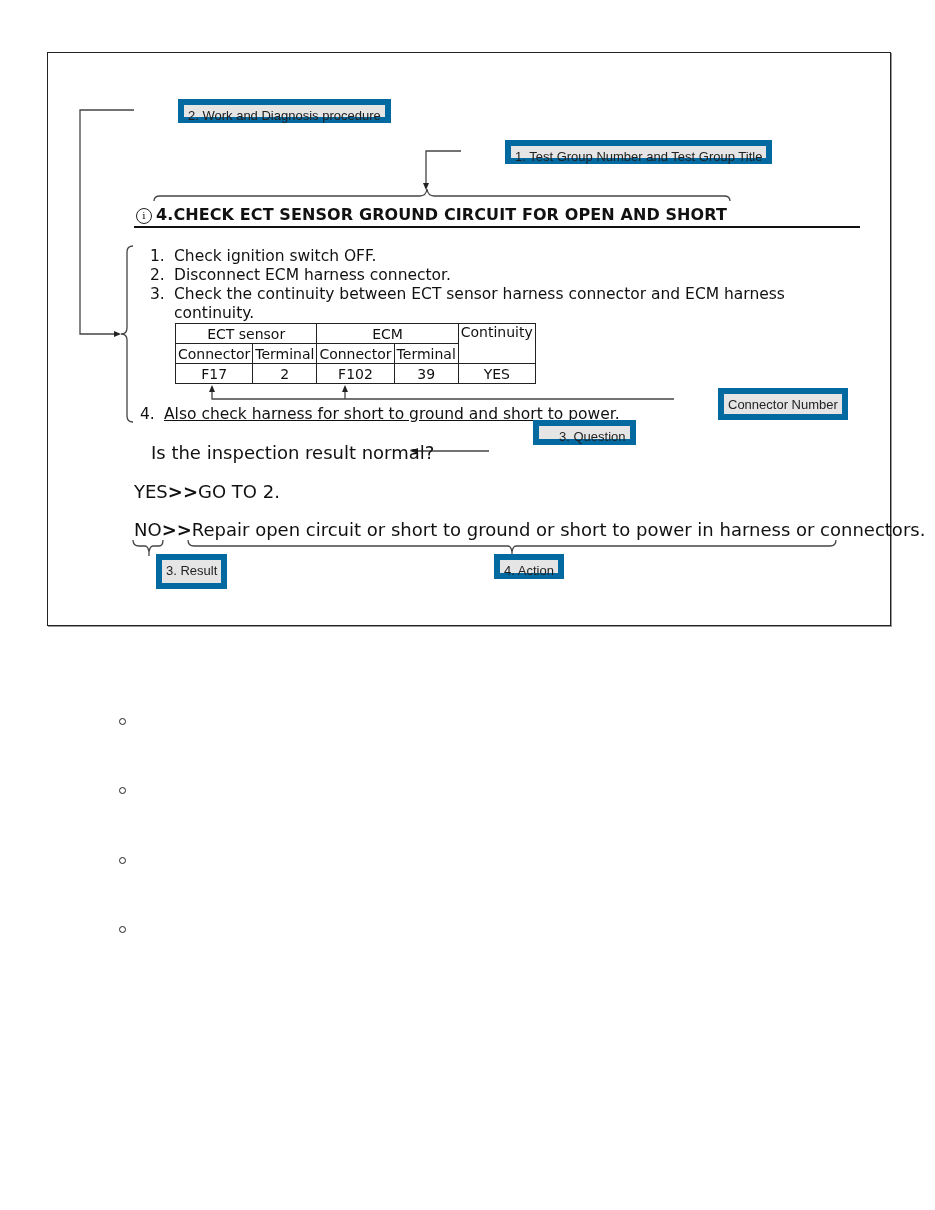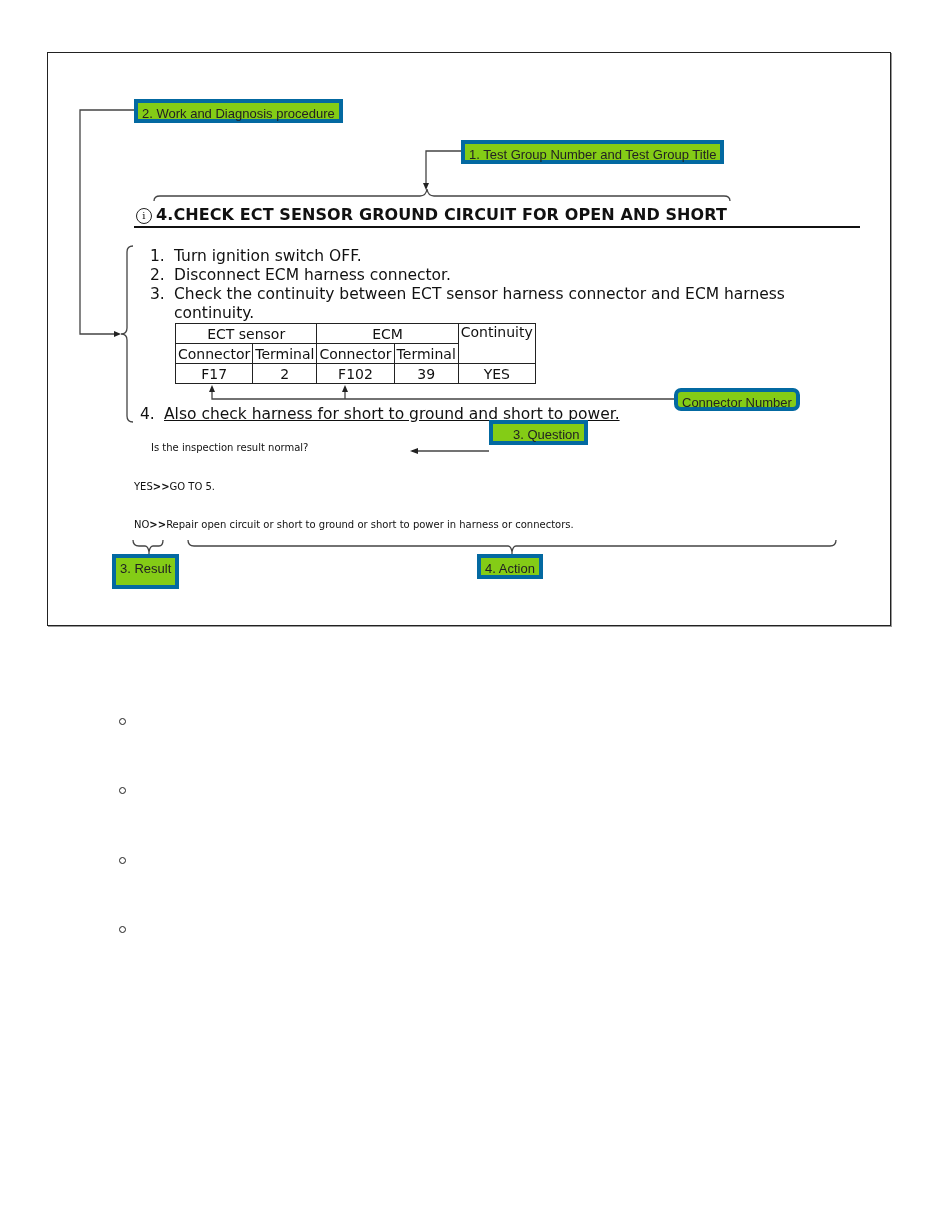--- a/index.html
+++ b/index.html
@@ -1,34 +1,34 @@
 <!DOCTYPE html>
 <html><head>
 <meta charset="utf-8">
 <style>
   html, body { margin: 0; padding: 0; background: #ffffff; }
   body { width: 935px; height: 1210px; position: relative; overflow: hidden;
          font-family: "DejaVu Sans", sans-serif; color: #111; }
   .frame { position: absolute; left: 47px; top: 52px; width: 842px; height: 572px;
            border: 1px solid #222; box-shadow: 1px 1px 0 #999; background: #fff; }
-  .callout { position: absolute; border: 4px solid #0369a1; background: #84cc16;
+  .callout { position: absolute; border: 6px solid #0369a1; background: #e5e5e5;
              font-family: "Liberation Sans", sans-serif; font-size: 13px; color: #222;
-             padding: 0 4px; line-height: 22px; white-space: nowrap; box-sizing: border-box; }
+             padding: 0 4px; line-height: 22px; white-space: nowrap; box-sizing: border-box; margin-left: 44px; }
   .title { position: absolute; left: 136px; top: 205px; font-weight: bold; font-size: 16px;
            white-space: nowrap; letter-spacing: 0.1px; }
   .title .info { display: inline-block; width: 14px; height: 14px; border: 1px solid #222;
                  border-radius: 50%; font-size: 10px; line-height: 14px; text-align: center;
                  font-weight: normal; margin-right: 4px; vertical-align: 1px; font-family: "DejaVu Serif", serif; }
   .rule { position: absolute; left: 134px; top: 226px; width: 726px; height: 2px; background: #111; }
   .step { position: absolute; font-size: 15.5px; white-space: nowrap; line-height: 19px; }
   .step .num { display: inline-block; width: 24px; }
   table.cont { position: absolute; left: 175px; top: 323px; border-collapse: collapse;
                font-size: 14px; }
   table.cont td { border: 1.5px solid #222; text-align: center; padding: 0 2px; height: 19px; white-space: nowrap; }
-  .plain { position: absolute; font-size: 10px; white-space: nowrap; }
+  .plain { position: absolute; font-size: 18px; white-space: nowrap; }
   .bold-gt { font-weight: bold; }
   .bullet { position: absolute; left: 119px; width: 5px; height: 5px; border: 1.3px solid #222; border-radius: 50%; }
   svg.overlay { position: absolute; left: 0; top: 0; }
 </style>
 </head>
 <body>
 
 <div class="frame"></div>
 
 <svg class="overlay" width="935" height="1210">
@@ -64,21 +64,21 @@
 
 <div class="callout" style="left:134px; top:99px; height:24px;">2. Work and Diagnosis procedure</div>
 <div class="callout" style="left:461px; top:140px; height:24px;">1. Test Group Number and Test Group Title</div>
 
 <div class="title">
   <span class="info">i</span><span>4.CHECK ECT SENSOR GROUND CIRCUIT FOR OPEN AND SHORT</span>
 </div>
 <div class="rule"></div>
 
 <div class="step" style="left:150px; top:247px;">
-  <span class="num">1.</span><span>Turn ignition switch OFF.</span>
+  <span class="num">1.</span><span>Check ignition switch OFF.</span>
 </div>
 <div class="step" style="left:150px; top:266px;">
   <span class="num">2.</span><span>Disconnect ECM harness connector.</span>
 </div>
 <div class="step" style="left:150px; top:285px;">
   <span class="num">3.</span><span>Check the continuity between ECT sensor harness connector and ECM harness</span>
 </div>
 <div class="step" style="left:174px; top:304px;">continuity.</div>
 
 <table class="cont">
@@ -97,36 +97,36 @@
   <tr>
     <td>F17</td>
     <td>2</td>
     <td>F102</td>
     <td>39</td>
     <td>YES</td>
   </tr>
 </tbody>
   </table>
 
-<div class="callout" style="left:674px; top:388px; height:23px;border-radius:7px;">Connector Number</div>
+<div class="callout" style="left:674px; top:388px; height:32px;">Connector Number</div>
 
 <div class="step" style="left:140px; top:405px;text-decoration:underline;">
   <span class="num">4.</span><span>Also check harness for short to ground and short to power.</span>
 </div>
 
 <div class="plain" style="left:151px; top:442px;">Is the inspection result normal?</div>
 <div class="callout" style="left:489px; top:420px; height:25px;padding-left:20px;">3. Question</div>
 
 <div class="plain" style="left:134px; top:481px;">
-  <span>YES</span><span class="bold-gt">&gt;&gt;</span><span>GO TO 5.</span>
+  <span>YES</span><span class="bold-gt">&gt;&gt;</span><span>GO TO 2.</span>
 </div>
 
 <div class="plain" style="left:134px; top:519px;">
   <span>NO</span><span class="bold-gt">&gt;&gt;</span><span>Repair open circuit or short to ground or short to power in harness or connectors.</span>
 </div>
 
 <div class="callout" style="left:112px; top:554px; height:35px;">3. Result</div>
-<div class="callout" style="left:477px; top:554px; height:25px;">4. Action</div>
+<div class="callout" style="left:450px; top:554px; height:25px;">4. Action</div>
 
 <div class="bullet" style="top:718px;"></div>
 <div class="bullet" style="top:787px;"></div>
 <div class="bullet" style="top:857px;"></div>
 <div class="bullet" style="top:926px;"></div>
 
 </body></html>

